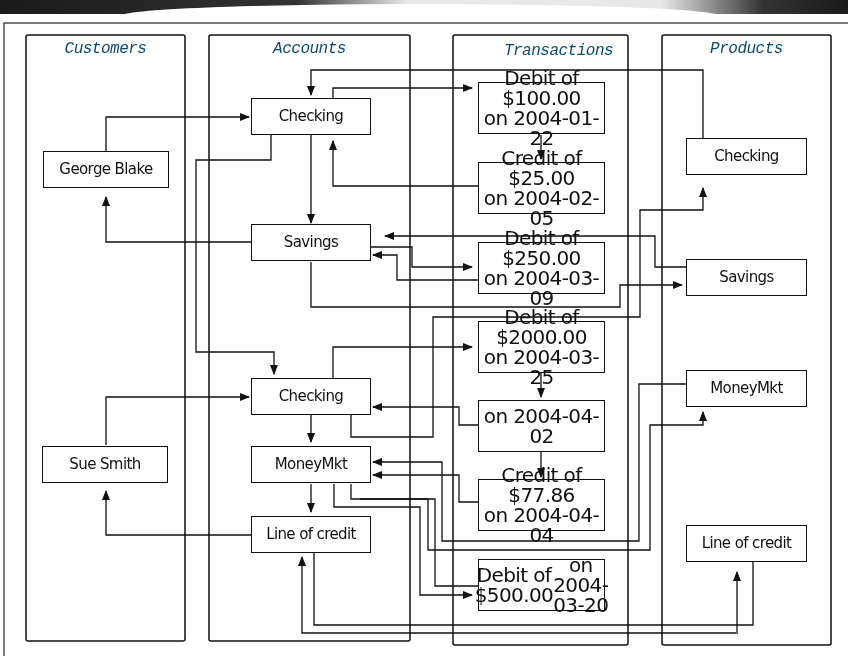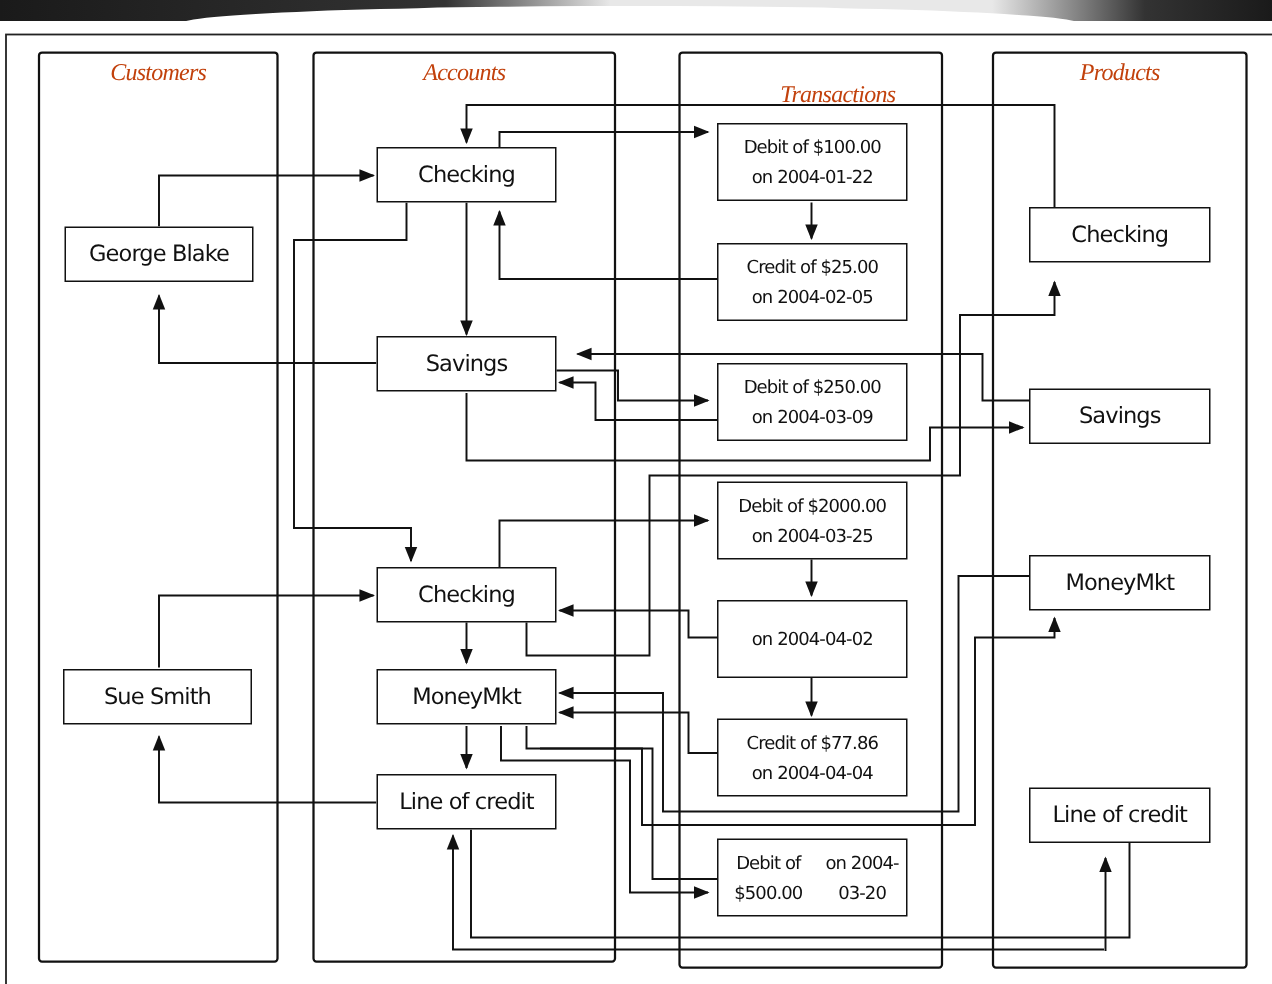--- a/index.html
+++ b/index.html
@@ -2,26 +2,26 @@
 <html><head>
 <meta charset="utf-8">
 <style>
   html, body { margin:0; padding:0; }
   body { width:848px; height:656px; background:#ffffff; position:relative; overflow:hidden;
          font-family:"DejaVu Sans", sans-serif; }
   .topbar { position:absolute; left:0; top:0; width:848px; height:14px;
             background:linear-gradient(90deg,#1a1a1a 0%,#333 35%,#e8e8e8 48%,#e8e8e8 78%,#333 90%,#1a1a1a 100%); }
   .topbar-mid { position:absolute; left:120px; top:4px; width:600px; height:12px; background:#fff; border-radius:50% 50% 0 0 / 100% 100% 0 0; }
   svg { position:absolute; left:0; top:0; }
-  .lane-title { position:absolute; font-style:italic; font-size:16px; color:#c2410c; text-align:center;
-                font-family:Liberation Serif, serif; letter-spacing:-0.5px; }
+  .lane-title { position:absolute; font-style:italic; font-size:16px; color:#0c4a6e; text-align:center;
+                font-family:Liberation Mono, monospace; letter-spacing:-0.5px; }
   .node { position:absolute; background:#fff; border:1.5px solid #111; box-sizing:border-box;
           display:flex; align-items:center; justify-content:center; text-align:center;
           font-size:15px; color:#111; line-height:21px; letter-spacing:-0.6px; }
-  .node.small { font-size:12px; line-height:20px; }
+  .node.small { font-size:20px; line-height:20px; }
 </style>
 </head>
 <body>
 
 <div class="topbar">
     <div class="topbar-mid"></div>
   </div>
 
 <svg width="848" height="656">
   <defs>
@@ -92,21 +92,21 @@
 
     <path d="M314,553 V625 H753 V561"></path>
 
     <path d="M736,633 V633 H302 V557" marker-end="url(#ah)"></path>
     <path d="M737,634 V572" marker-end="url(#ah)"></path>
   </g>
 </svg>
 
 <div class="lane-title" style="left:26px;top:40px;width:159px;">Customers</div>
 <div class="lane-title" style="left:209px;top:40px;width:201px;">Accounts</div>
-<div class="lane-title" style="left:453px;top:42px;width:211px;margin-top:13px;">Transactions</div>
+<div class="lane-title" style="left:453px;top:42px;width:211px;">Transactions</div>
 <div class="lane-title" style="left:662px;top:40px;width:169px;">Products</div>
 
 <div class="node" style="left:43px;top:151px;width:126px;height:37px;">George Blake</div>
 <div class="node" style="left:42px;top:446px;width:126px;height:37px;">Sue Smith</div>
 
 <div class="node" style="left:251px;top:98px;width:120px;height:37px;">Checking</div>
 <div class="node" style="left:251px;top:224px;width:120px;height:37px;">Savings</div>
 <div class="node" style="left:251px;top:378px;width:120px;height:37px;">Checking</div>
 <div class="node" style="left:251px;top:446px;width:120px;height:37px;">MoneyMkt</div>
 <div class="node" style="left:251px;top:516px;width:120px;height:37px;">Line of credit</div>

